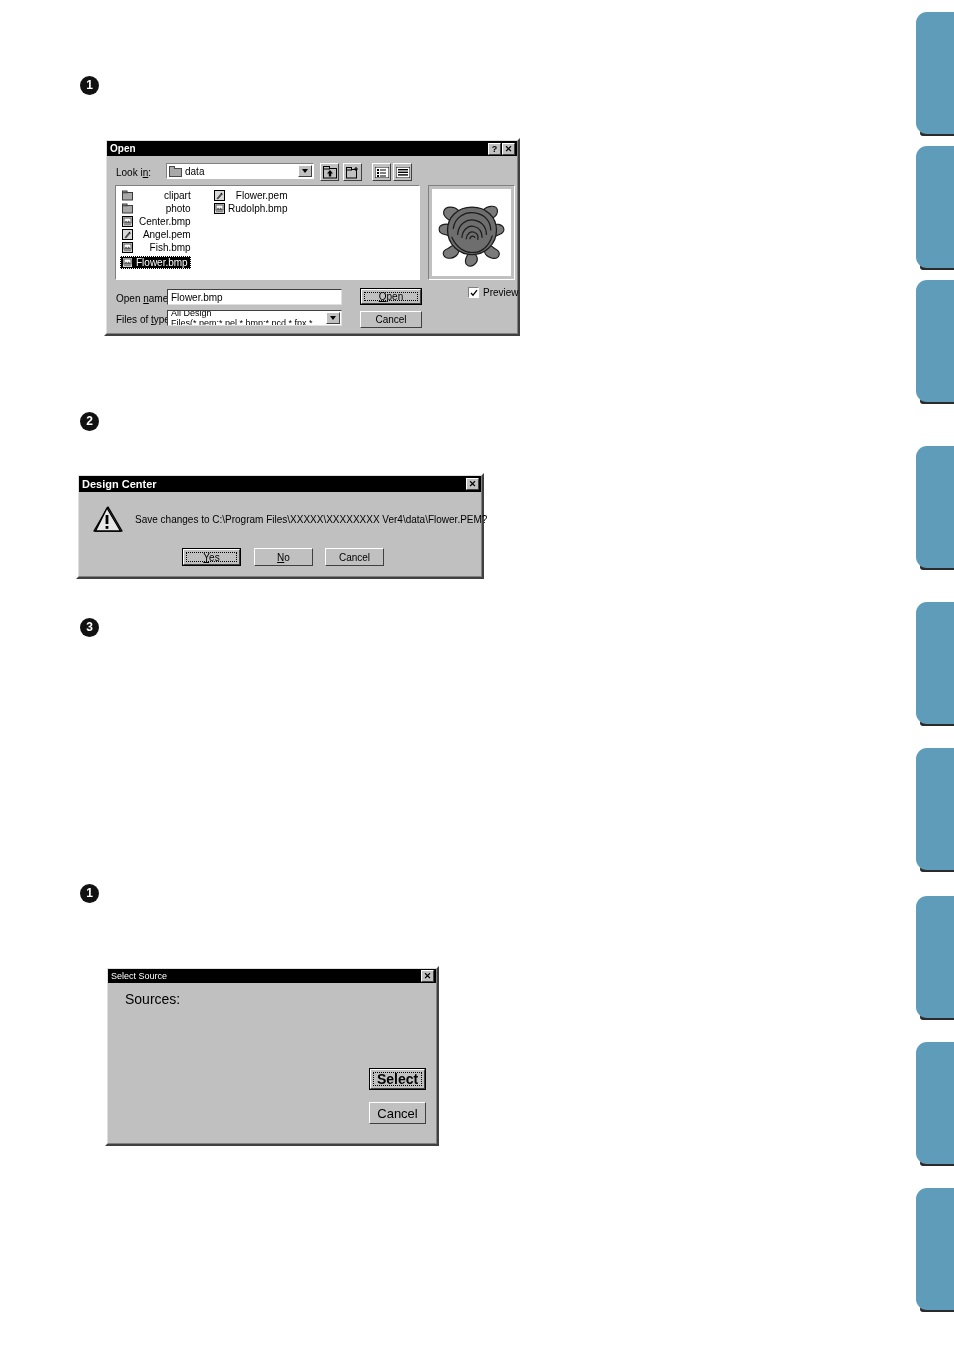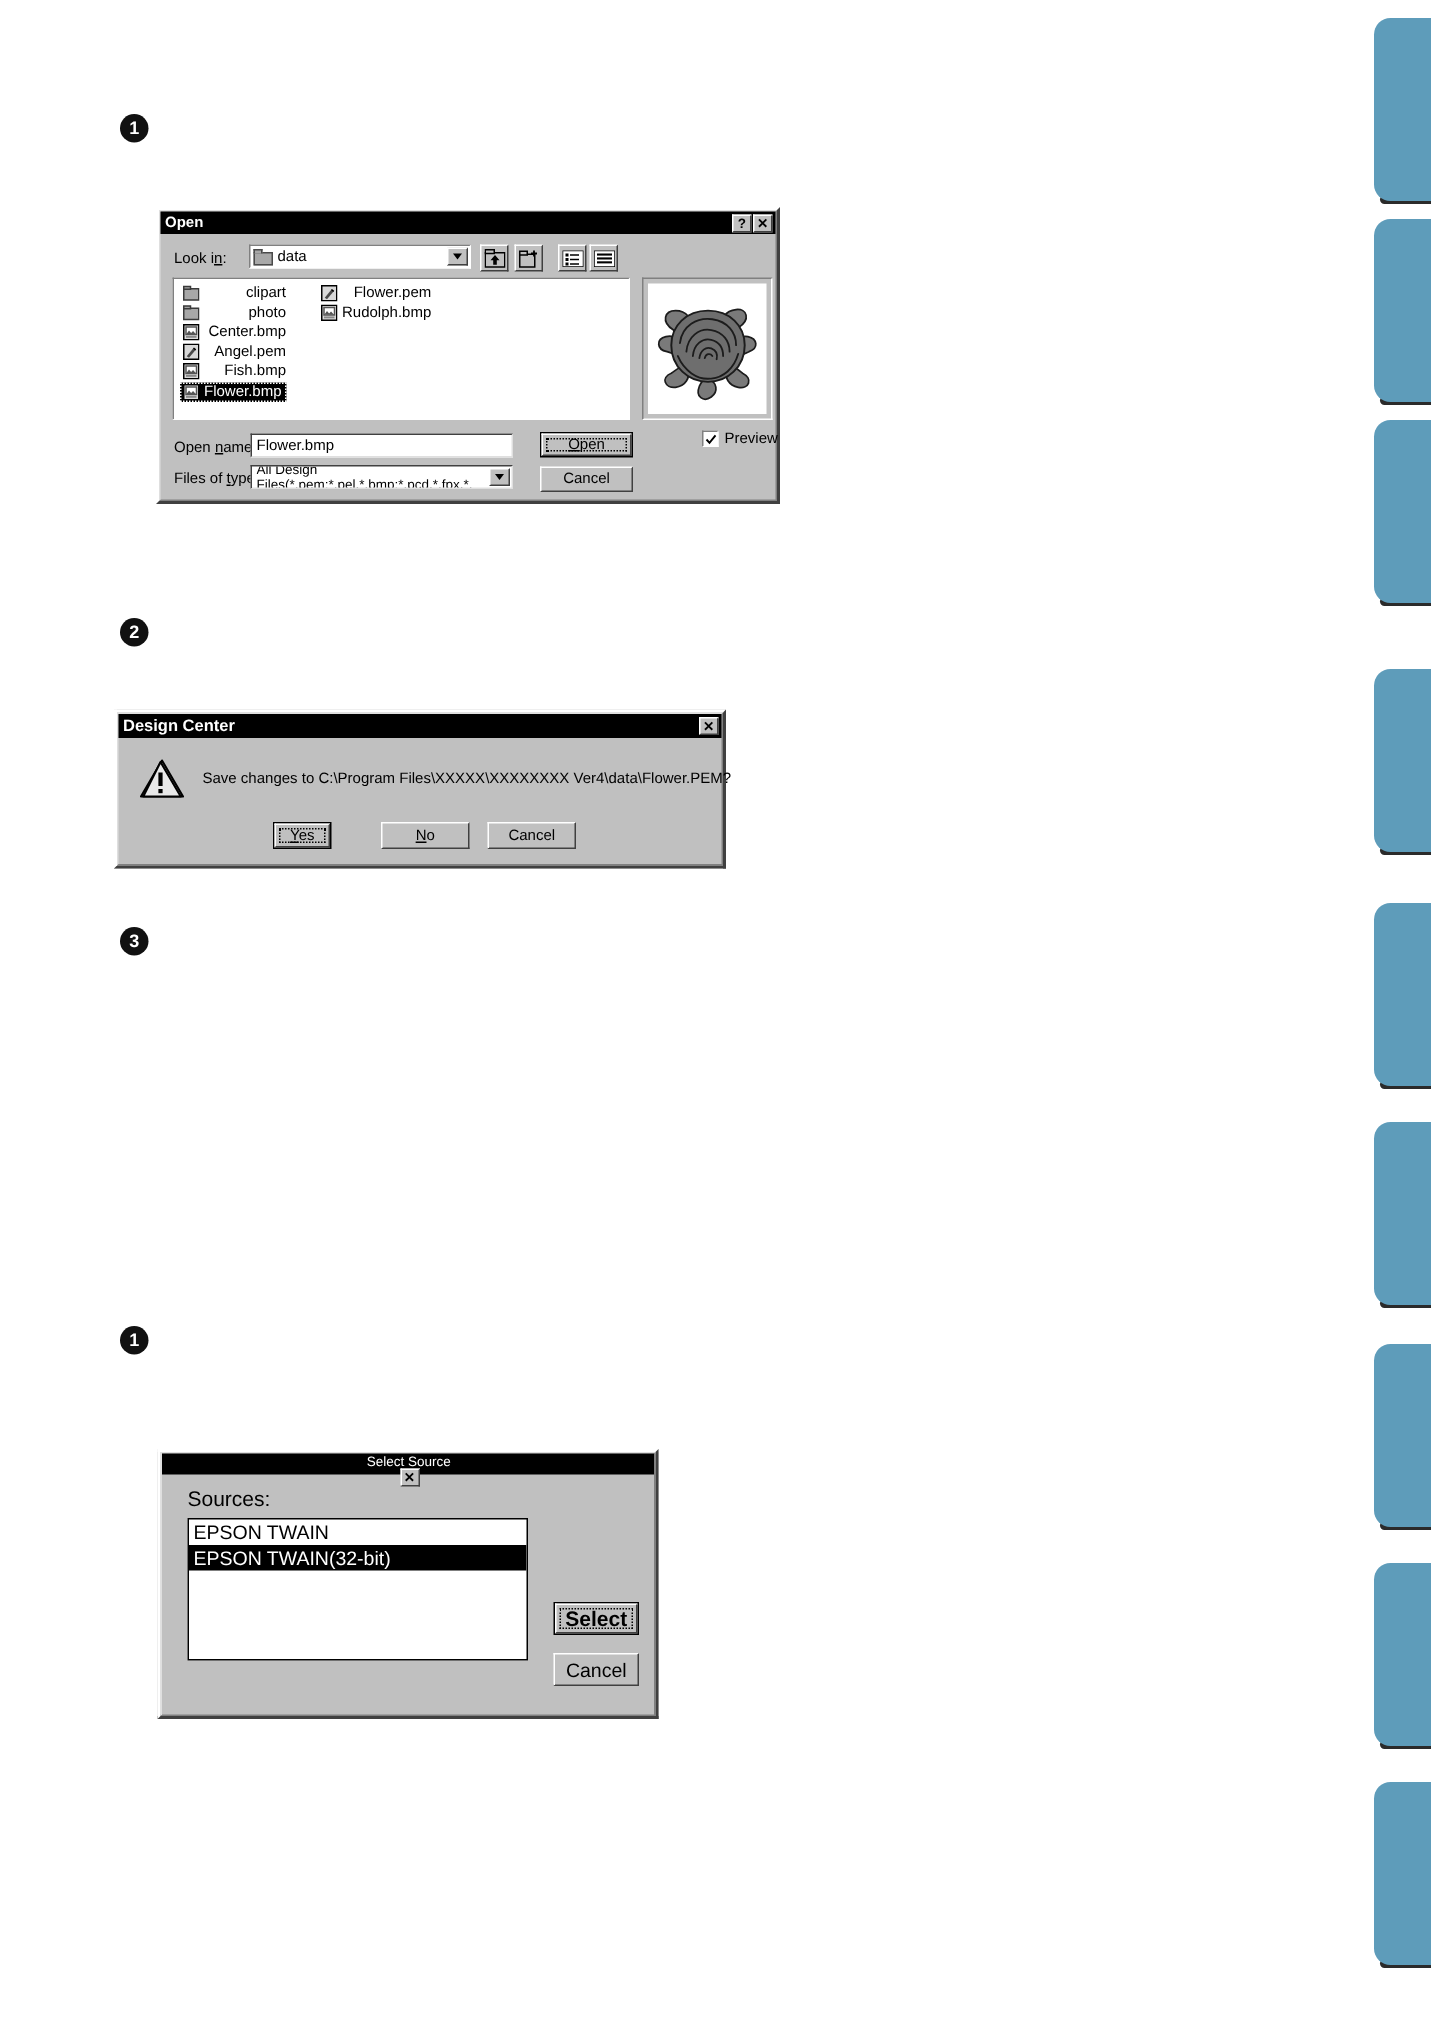--- a/index.html
+++ b/index.html
@@ -567,47 +567,43 @@
       <svg width="30" height="28" viewBox="0 0 30 28">
         <path d="M15 2 L29 26 L1 26 Z" fill="#b4b4b4" stroke="#000" stroke-width="1.4" stroke-linejoin="round"></path>
         <path d="M14 3 L27.5 26 L2.5 26 Z" fill="#e8e8e8" stroke="#000" stroke-width="1.4" stroke-linejoin="round"></path>
         <rect x="12.6" y="10" width="2.8" height="9" fill="#000"></rect>
         <rect x="12.6" y="21" width="2.8" height="2.8" fill="#000"></rect>
       </svg>
     </div>
 
     <div class="dc-msg">Save changes to C:\Program Files\XXXXX\XXXXXXXX Ver4\data\Flower.PEM?</div>
 
-    <div class="btn default" style="position:absolute; left:103px; top:72px; width:39px; height:18px;">
+    <div class="btn default" style="position:absolute; left:103px; top:72px; width:59px; height:18px;">
       <div class="btn-face">
           <div class="btn-focus">
             <span><span class="u">Y</span>es</span>
           </div>
         </div>
     </div>
     <div class="btn" style="position:absolute; left:175px; top:72px; width:59px; height:18px;">
       <span><span class="u">N</span>o</span>
     </div>
     <div class="btn" style="position:absolute; left:246px; top:72px; width:59px; height:18px;">Cancel</div>
   </div>
 </div>
 
 <div class="win-dialog" id="ss-dialog">
   <div class="win-dialog-inner">
-    <div class="titlebar" style="height:14px; font-size:9px; font-weight:normal;flex-direction:column;">
+    <div class="titlebar" style="height:14px; font-size:9px; font-weight:normal;">
       <span class="tb-title">Select Source</span>
       <span class="tb-btn">✕</span>
     </div>
 
     <div class="ss-sources-lbl">Sources:</div>
 
-    <div class="ss-list" id="ss-list">
-        <div class="ss-item">EPSON TWAIN</div>
-        <div class="ss-item selected">EPSON TWAIN(32-bit)</div>
-      </div>
 
     <div class="btn default" style="position:absolute; left:261px; top:99px; width:57px; height:22px; font-size:14px;font-weight:bold;">
       <div class="btn-face">
           <div class="btn-focus">
             <span>Select</span>
           </div>
         </div>
     </div>
     <div class="btn" style="position:absolute; left:261px; top:133px; width:57px; height:22px; font-size:13px;">Cancel</div>
   </div>

